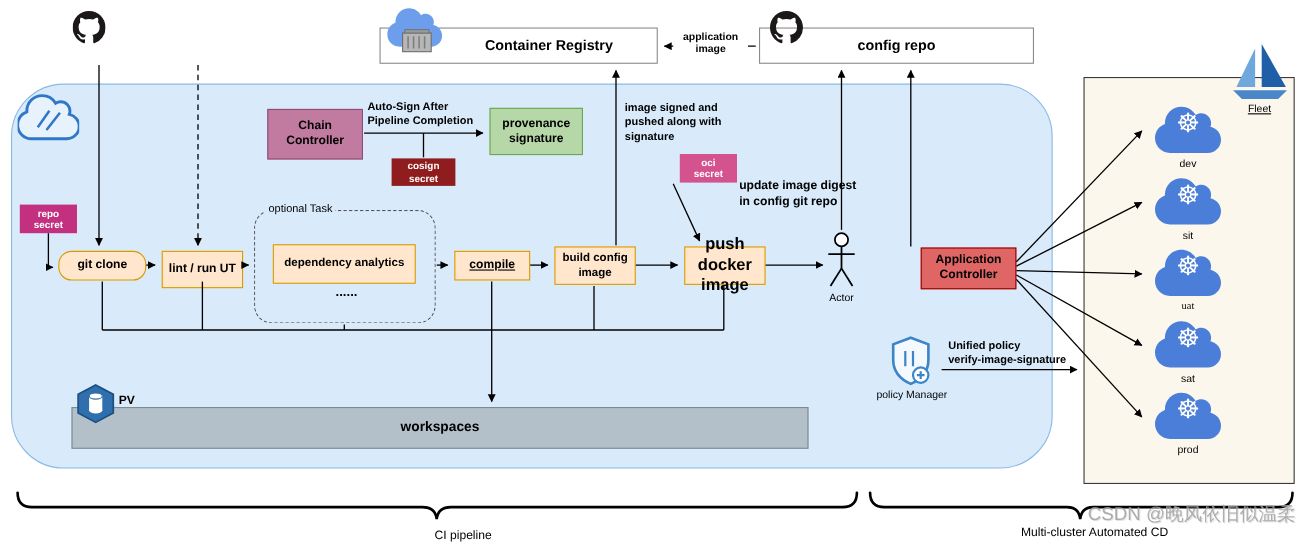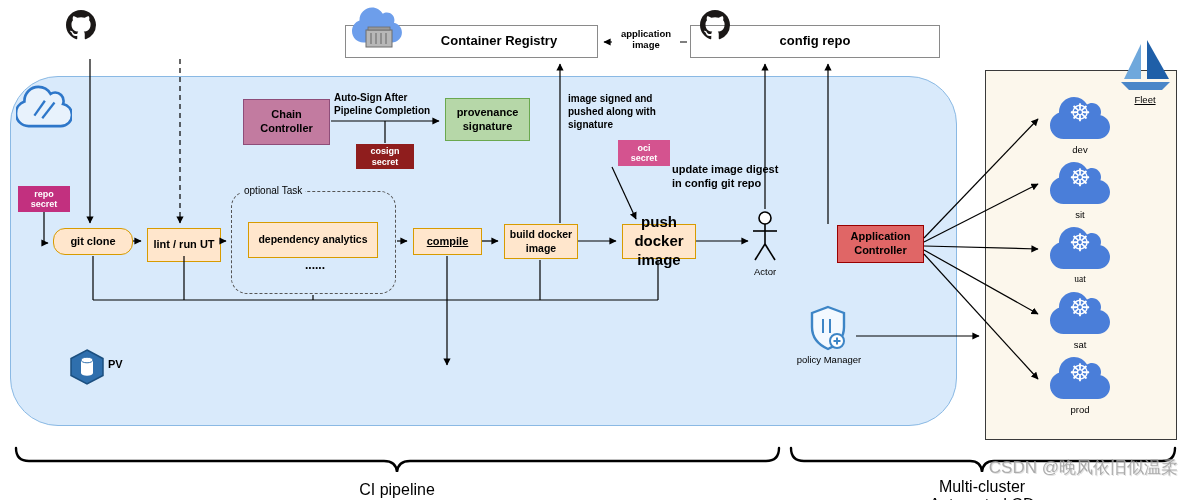--- a/index.html
+++ b/index.html
@@ -16,21 +16,21 @@
   .pipeline-bg{position:absolute;left:10px;top:76px;width:945px;height:348px;background:#d9eafb;
                border:1.5px solid #8ab9e4;border-radius:48px;z-index:1;}
   .fleet-box{position:absolute;left:985px;top:70px;width:190px;height:368px;background:#fcf7ec;
              border:1px solid #3a3a3a;z-index:1;}
   .cluster{position:absolute;width:76px;height:48px;z-index:2;}
   .cluster .wheel{position:absolute;left:0;right:0;top:7px;text-align:center;color:#fff;font-size:24px;line-height:1;}
   .cluster-label{position:absolute;width:76px;text-align:center;font-size:9.5px;z-index:2;}
   .small-label{position:absolute;text-align:center;font-size:9.5px;z-index:2;}
   .watermark{position:absolute;right:6px;top:456px;font-size:17px;color:rgba(160,160,160,0.85);
              text-shadow:1px 1px 0 rgba(200,200,200,0.5);z-index:5;}
-  .brace-label{position:absolute;font-size:16px;text-align:center;z-index:2;}
+  .brace-label{position:absolute;font-size:11px;text-align:right;z-index:2;}
   .edge-label{position:absolute;background:#fff;font-weight:bold;font-size:9.5px;text-align:center;
               white-space:pre-line;line-height:1.2;z-index:4;padding:1px 2px;}
 </style>
 </head>
 <body>
 
 <div id="canvas">
 
   <div class="pipeline-bg"></div>
   <div class="fleet-box"></div>
@@ -169,21 +169,21 @@
   <div class="abs" style="left:241px;top:185px;font-size:10px;background:#d9eafb;padding:0 3px;z-index:2;">optional Task</div>
   <div class="box task" style="left:248px;top:222px;width:130px;height:36px;font-size:10.5px;text-align:right;">
     <span>dependency analytics</span>
   </div>
   <div class="abs" style="left:293px;top:258px;width:44px;text-align:center;font-weight:bold;font-size:12px;z-index:2;">......</div>
 
   <div class="box task" style="left:413px;top:228px;width:69px;height:27px;text-decoration:underline;">
     <span>compile</span>
   </div>
   <div class="box task" style="left:504px;top:224px;width:74px;height:35px;font-size:10.5px;">
-    <span>build docker
+    <span>build config
 image</span>
   </div>
   <div class="box task" style="left:622px;top:224px;width:74px;height:35px;font-size:15px;">
     <span>push docker
 image</span>
   </div>
 
   <svg class="abs" style="left:750px;top:210px;z-index:2;" width="30" height="56" viewBox="0 0 30 56">
     <g stroke="#000" stroke-width="1.6" fill="#fff">
       <circle cx="15" cy="8" r="6"></circle>
@@ -202,21 +202,26 @@
 
   <svg class="abs" style="left:806px;top:304px;z-index:2;" width="44" height="48" viewBox="0 0 44 48">
     <path d="M22,3 L38,9 V23 C38,34 31,41 22,45 C13,41 6,34 6,23 V9 Z" fill="#f3f9ff" stroke="#3d85c6" stroke-width="2.4"></path>
     <line x1="17" y1="15" x2="17" y2="29" stroke="#3d85c6" stroke-width="2"></line>
     <line x1="24" y1="15" x2="24" y2="29" stroke="#3d85c6" stroke-width="2"></line>
     <circle cx="31" cy="37" r="7" fill="#fff" stroke="#3d85c6" stroke-width="2"></circle>
     <line x1="31" y1="33.5" x2="31" y2="40.5" stroke="#3d85c6" stroke-width="2"></line>
     <line x1="27.5" y1="37" x2="34.5" y2="37" stroke="#3d85c6" stroke-width="2"></line>
   </svg>
   <div class="small-label" style="left:788px;top:354px;width:82px;">policy Manager</div>
-
+  <div class="note" style="left:862px;top:308px;width:118px;">Unified policy
+verify-image-signature</div>
+
+  <div class="box" style="left:65px;top:370px;width:670px;height:38px;background:#b3bfc9;border:1px solid #7c8a94;font-size:12.5px;">
+    <span>workspaces</span>
+  </div>
   <svg class="abs" style="left:68px;top:349px;z-index:3;" width="38" height="36" viewBox="0 0 38 36">
     <polygon points="19,1 35,9.5 35,26.5 19,35 3,26.5 3,9.5" fill="#2f6fad" stroke="#1b4f7f" stroke-width="1.5"></polygon>
     <rect x="13" y="11" width="12" height="13" fill="#fff"></rect>
     <ellipse cx="19" cy="11" rx="6" ry="2.8" fill="#fff" stroke="#2f6fad" stroke-width="1"></ellipse>
     <ellipse cx="19" cy="24" rx="6" ry="2.8" fill="#fff"></ellipse>
   </svg>
   <div class="abs" style="left:108px;top:358px;font-weight:bold;font-size:11px;z-index:3;">PV</div>
 
   <svg class="abs" style="left:1116px;top:40px;z-index:2;" width="58" height="52" viewBox="0 0 58 52">
     <polygon points="25,4 25,39 8,39" fill="#6fa8dc"></polygon>

